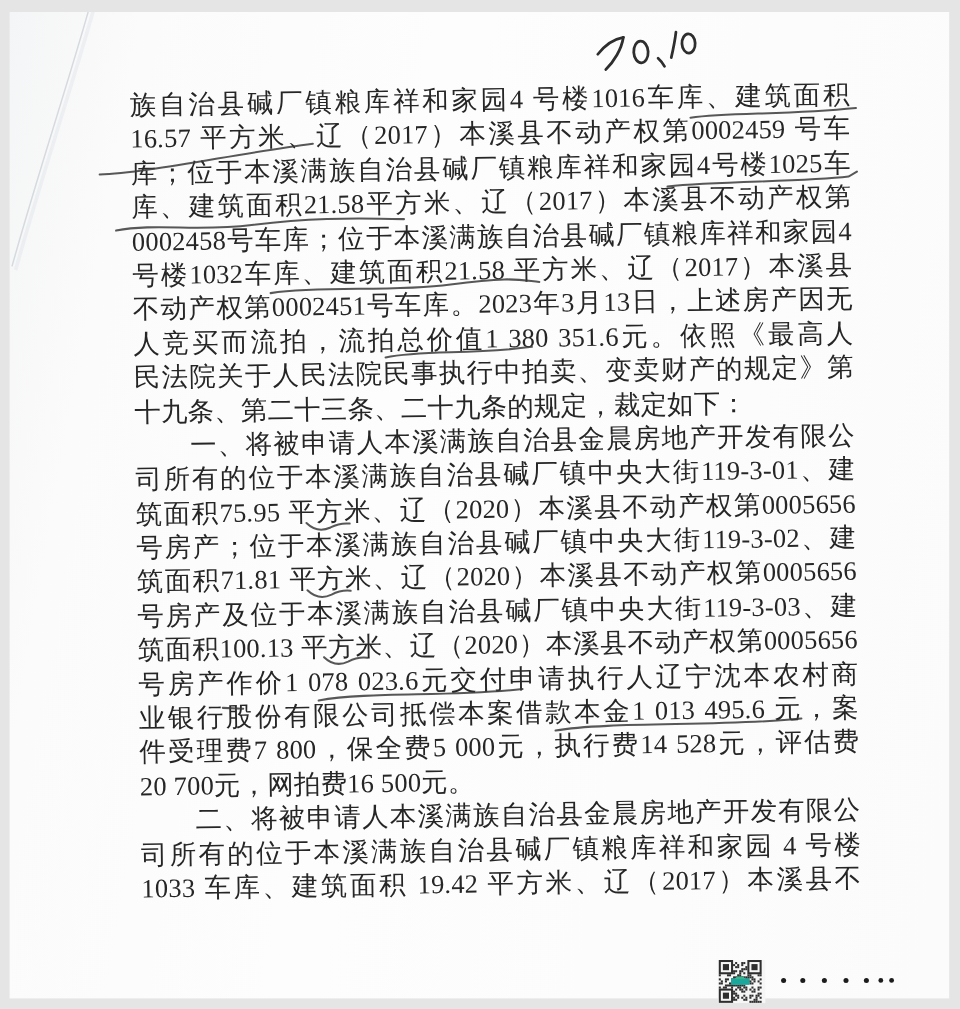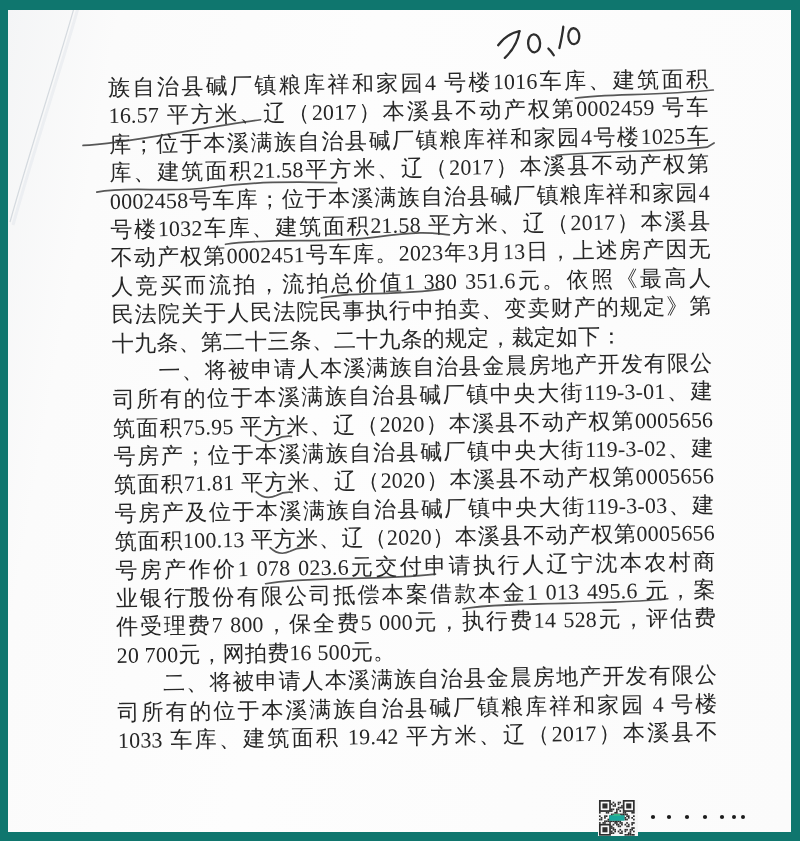--- a/index.html
+++ b/index.html
@@ -1,19 +1,19 @@
 <!DOCTYPE html>
 <html lang="zh"><head>
 <meta charset="utf-8">
 <style>
   html,body{margin:0;padding:0;}
   .page{
     position:relative;
     width:800px;height:841px;
-    background:#0f766e;
+    background:#e5e5e5;
     overflow:hidden;
     font-family:"Liberation Serif","DejaVu Serif",serif;
   }
   .paper{
     position:absolute;left:8px;top:10px;width:783px;height:822px;
     background:linear-gradient(100deg,#f4f5f6 0%,#fbfbfb 12%,#fdfdfd 40%,#fbfbfb 100%);
   }
   .crease{position:absolute;left:0;top:0;pointer-events:none;}
   .handnote{position:absolute;left:482px;top:8px;transform:rotate(-3deg);}
   .doc{

